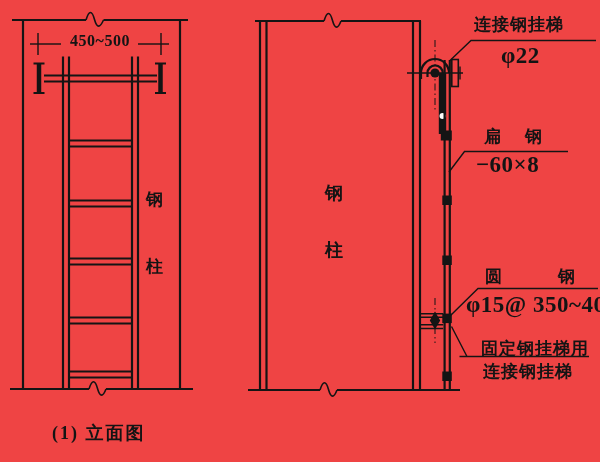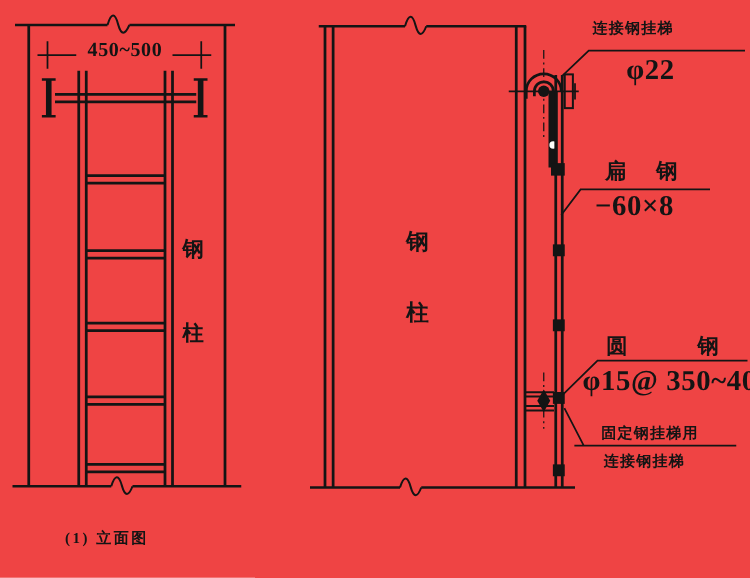--- a/index.html
+++ b/index.html
@@ -17,22 +17,22 @@
     font-weight:bold;
     color:#141414;
     white-space:pre;
     line-height:1.18;
   }
   .vlabel{white-space:pre;}
   .dim{
     width:82px;text-align:center;
     font-size:16px;letter-spacing:0.5px;
   }
-  .caption{font-size:12px;letter-spacing:2px;}
-  .cjk17{font-size:12px;letter-spacing:1px;}
+  .caption{font-size:18px;letter-spacing:2px;}
+  .cjk17{font-size:17px;letter-spacing:1px;}
   .spec{font-size:23px;letter-spacing:0.5px;}
   .split{
     position:absolute;display:flex;justify-content:space-between;
     font-weight:bold;font-size:17px;color:#141414;
   }
 </style>
 </head>
 <body>
 
 <div class="stage">

